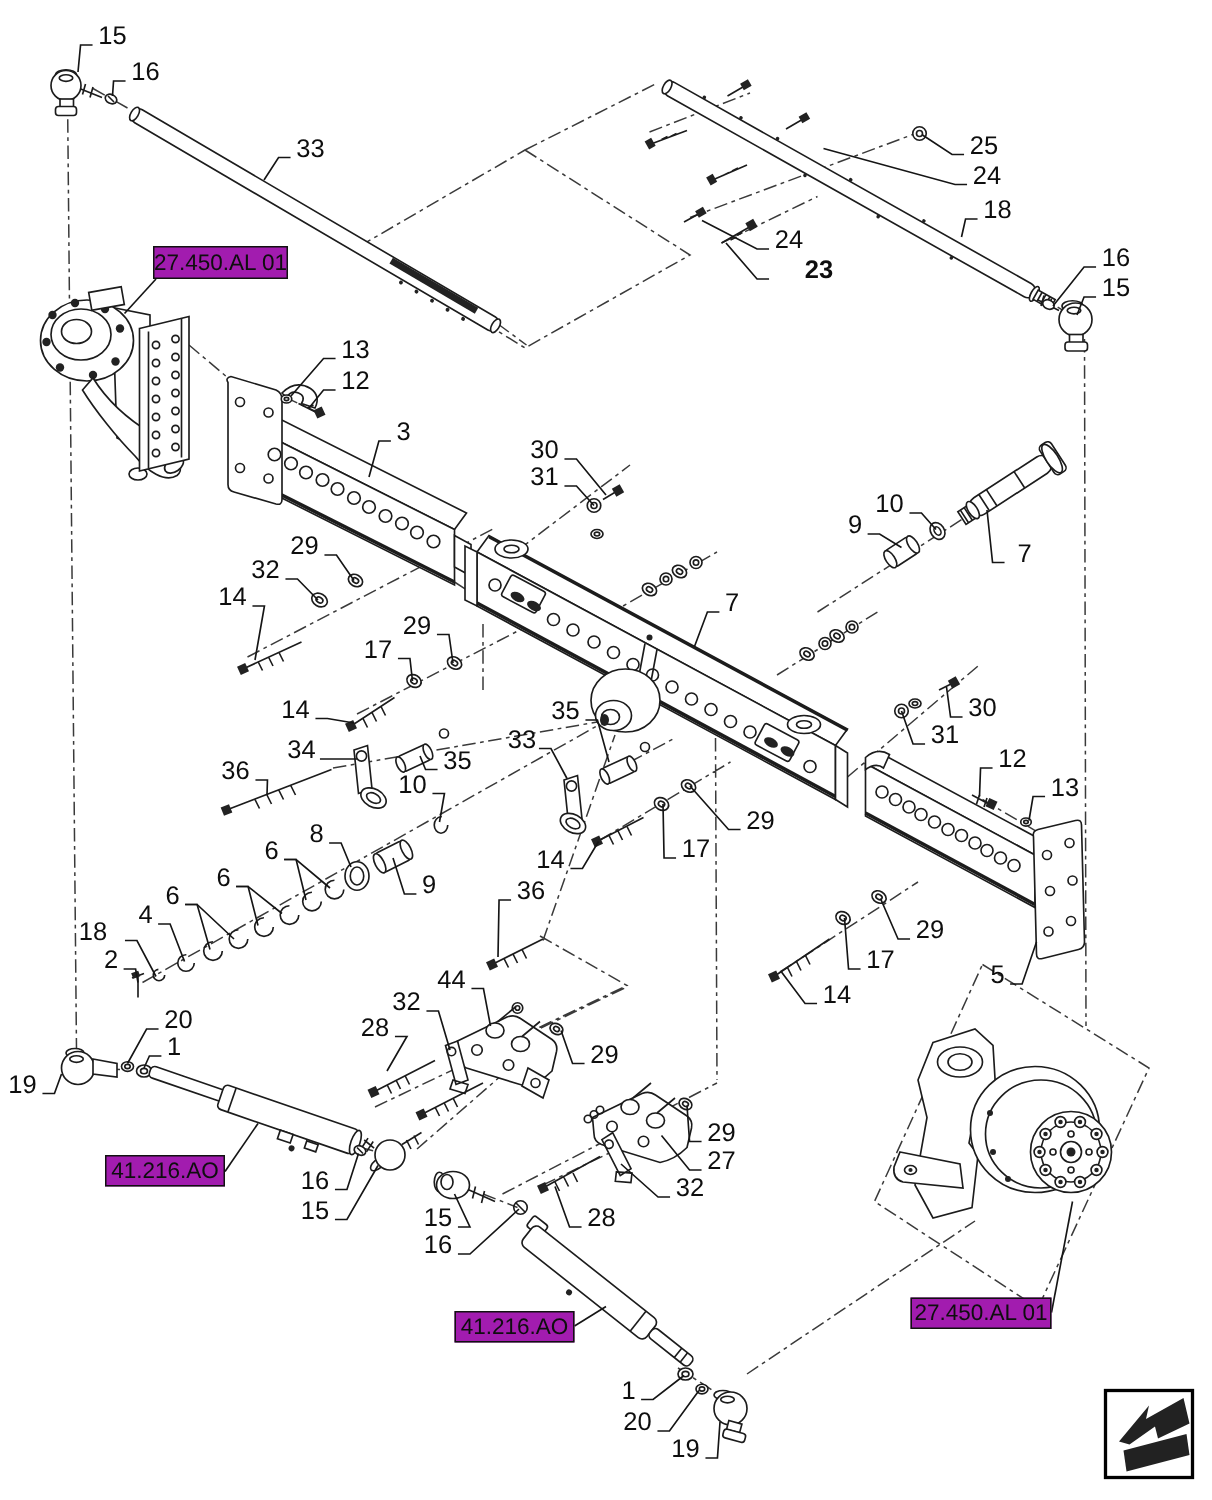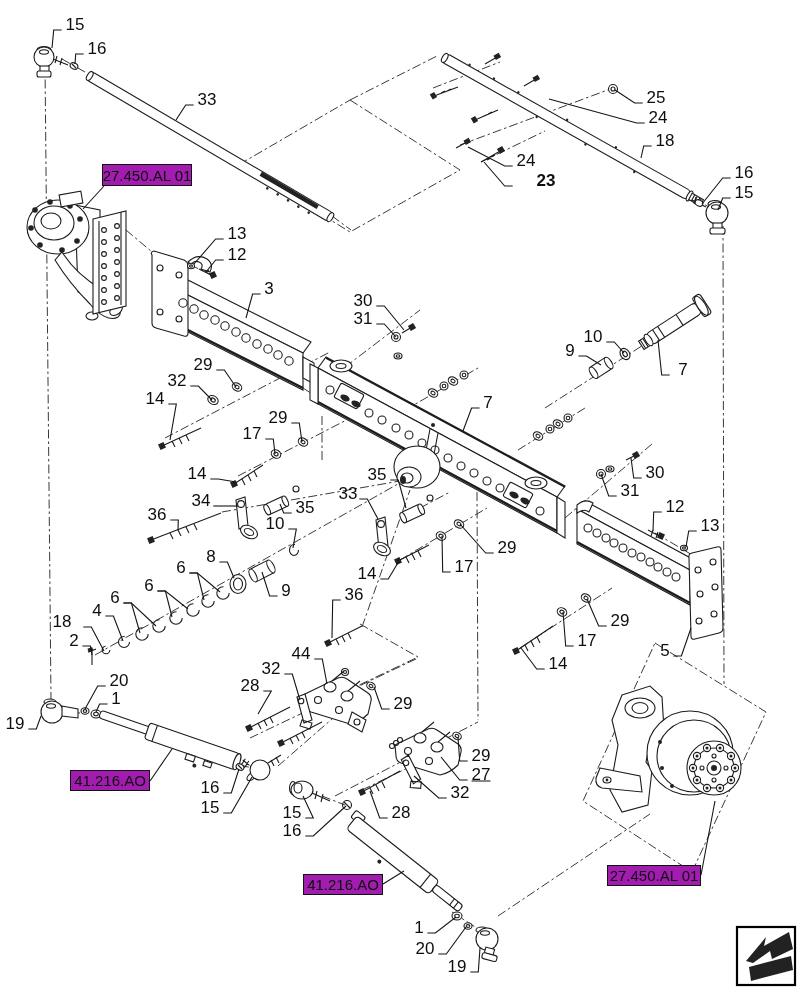--- a/index.html
+++ b/index.html
@@ -618,21 +618,21 @@
       <span class="callout" style="left: 119px; top: 680px;">20</span>
       <span class="callout" style="left: 116px; top: 698px;">1</span>
       <span class="callout" style="left: 15px; top: 723px;">19</span>
       <span class="callout" style="left: 210px; top: 787px;">16</span>
       <span class="callout" style="left: 210px; top: 807px;">15</span>
       <span class="callout" style="left: 301px; top: 653px;">44</span>
       <span class="callout" style="left: 271px; top: 668px;">32</span>
       <span class="callout" style="left: 250px; top: 685px;">28</span>
       <span class="callout" style="left: 403px; top: 703px;">29</span>
       <span class="callout" style="left: 481px; top: 755px;">29</span>
-      <span class="callout" style="left: 481px; top: 774px; text-decoration: underline;">27</span>
+      <span class="callout" style="left: 481px; top: 774px;">27</span>
       <span class="callout" style="left: 460px; top: 792px;">32</span>
       <span class="callout" style="left: 401px; top: 812px;">28</span>
       <span class="callout" style="left: 292px; top: 812px;">15</span>
       <span class="callout" style="left: 292px; top: 830px;">16</span>
       <span class="callout" style="left: 655px; top: 472px;">30</span>
       <span class="callout" style="left: 630px; top: 490px;">31</span>
       <span class="callout" style="left: 675px; top: 506px;">12</span>
       <span class="callout" style="left: 710px; top: 525px;">13</span>
       <span class="callout" style="left: 507px; top: 547px;">29</span>
       <span class="callout" style="left: 464px; top: 566px;">17</span>

